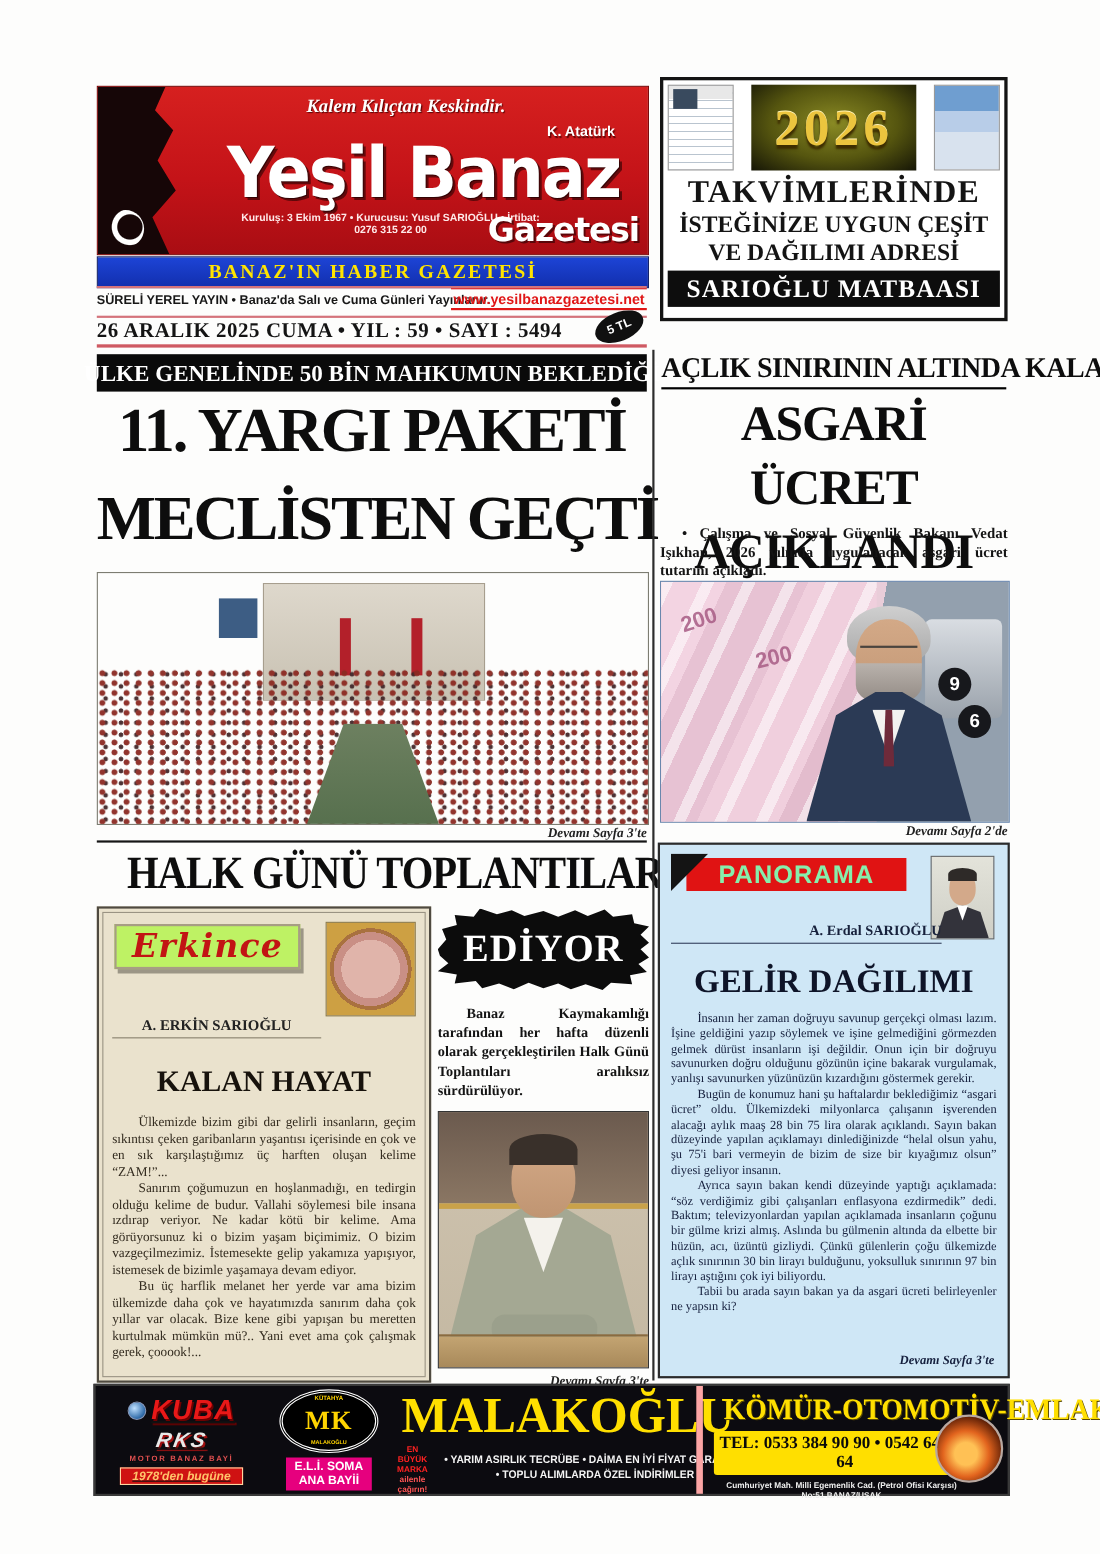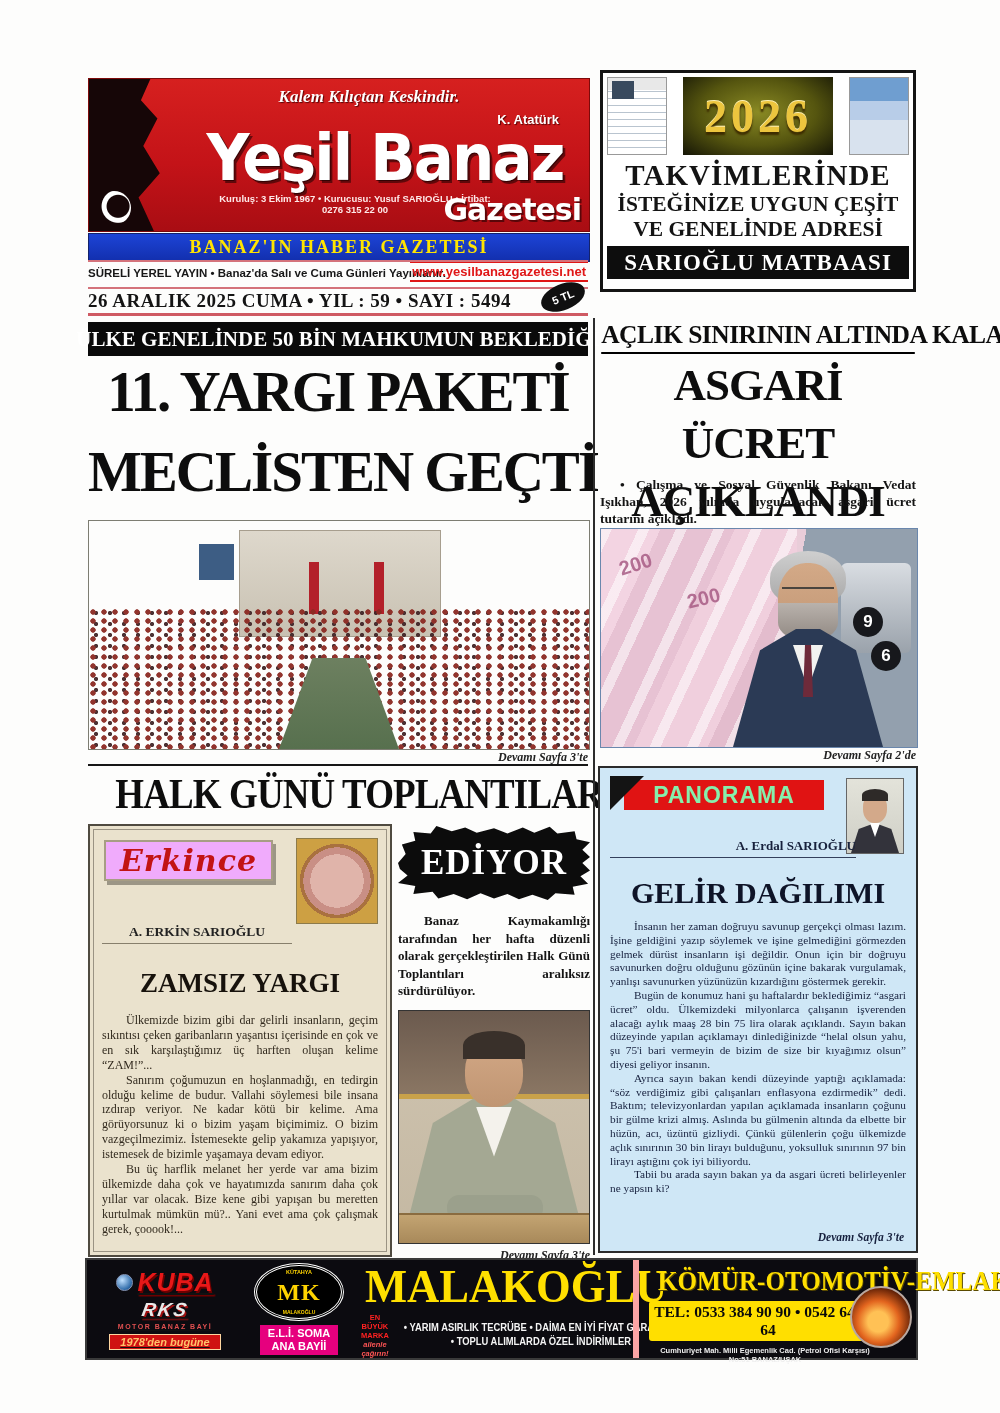--- a/index.html
+++ b/index.html
@@ -153,21 +153,21 @@
           background:#39302a;}
   .desk{position:absolute;left:0;bottom:0;width:100%;height:28px;background:linear-gradient(#c3a472,#a8895a);
         border-top:2px solid #8a6c40;}
   .arms{position:absolute;left:48px;bottom:22px;width:96px;height:26px;border-radius:12px;background:#9ba08c;}
   .cap3{margin-top:4px;}
 
   
   .erk{left:88px;top:824px;width:304px;height:433px;background:#eae2cd;border:2px solid #4f4a40;
        outline:1px solid #9a9383;outline-offset:-6px;box-sizing:border-box;padding:12px 12px 6px;overflow:hidden;}
   .erk-head{position:relative;height:86px;}
-  .erk-logo{position:absolute;left:2px;top:2px;background:#f0abfc;border:2px solid #a79d84;
+  .erk-logo{position:absolute;left:2px;top:2px;background:#bef264;border:2px solid #a79d84;
             box-shadow:3px 4px 0 #9c9686;padding:1px 14px;color:#c21414;
             font:bold italic 30px "DejaVu Serif",serif;letter-spacing:1px;}
   .orn{position:absolute;right:0;top:0;width:80px;height:84px;border:1px solid #8d7b4a;
        background:radial-gradient(circle at 50% 50%,#e0b4aa 0 46%,#c98f85 46% 58%,#a9713f 58% 64%,#cda043 64%);}
   .erk-author{margin-right:86px;text-align:center;font:bold 13.5px "Liberation Serif",serif;color:#222;
               border-bottom:1px solid #877f6c;padding-bottom:3px;}
   .erk-title{margin-top:22px;text-align:center;font:bold 27px "Liberation Serif",serif;
              line-height:35px;color:#17120c;}
   .erk-body{margin-top:12px;font:12px/14.9px "Liberation Serif",serif;color:#322a1e;text-align:justify;}
   .erk-body p{margin:0;text-indent:24px;}
@@ -219,21 +219,21 @@
           font:bold 5.5px "Liberation Sans",sans-serif;}
   .mk-bot{position:absolute;bottom:3px;left:0;width:100%;text-align:center;color:#ffd400;
           font:bold 5px "Liberation Sans",sans-serif;}
   .mk-magenta{background:#e6007e;color:#fff;text-align:center;font:bold 11px "Liberation Sans",sans-serif;
               line-height:13px;padding:2px 8px;}
   .ad-malak{flex:1;display:flex;flex-direction:column;justify-content:center;padding:2px 6px;min-width:0;}
   .malak-name{text-align:center;color:#ffdf00;font:bold 46px "Liberation Serif",serif;
               letter-spacing:0;line-height:52px;white-space:nowrap;transform:scaleX(.97);}
   .malak-row{display:flex;align-items:center;gap:6px;}
   .malak-red{width:96px;text-align:center;color:#ff2222;font:bold 7.5px "Liberation Sans",sans-serif;line-height:9px;}
-  .malak-red .l2{color:#ff5555;font-style:italic;}
+  .malak-red .l2{color:#ff5555;}
   .malak-bullets{flex:1;color:#f4f4f4;font:bold 10px "Liberation Sans",sans-serif;line-height:14px;
                  text-align:center;transform:scaleX(.94);transform-origin:center;white-space:nowrap;}
   .ad-komur{width:283px;border-left:6px solid #fca5a5;position:relative;padding:6px 10px;box-sizing:border-box;}
   .komur-title{text-align:center;color:#ffdf00;font:bold 27px "Liberation Serif",serif;white-space:nowrap;
                transform:scaleX(.93);transform-origin:center;text-shadow:1px 1px 0 #5a4a00;}
   .telbar{margin-top:4px;background:#ffdf00;border-radius:3px;color:#0a0a0a;text-align:center;
           font:bold 15.5px "Liberation Serif",serif;padding:2px 0;width:238px;}
   .addr{margin-top:5px;width:232px;color:#efefef;font:bold 7.5px "Liberation Sans",sans-serif;text-align:center;}
   .fire{position:absolute;right:4px;top:26px;width:58px;height:58px;border-radius:50%;border:2px solid #b9a8a0;
         background:radial-gradient(circle at 45% 58%,#ffc155 0 22%,#e2641e 45%,#5a1d05 75%,#170601 100%);}
@@ -270,21 +270,21 @@
 <div class="abs matbaa ni">
   <div class="m-img">
     <div class="cal-l"></div>
     <div class="gold">
       <span>2026</span>
     </div>
     <div class="cal-r"></div>
   </div>
   <div class="m1">TAKVİMLERİNDE</div>
   <div class="m2">İSTEĞİNİZE UYGUN ÇEŞİT</div>
-  <div class="m2">VE GENELİNDE ADRESİ</div>
+  <div class="m2">VE DAĞILIMI ADRESİ</div>
   <div class="mname">
     <span>SARIOĞLU MATBAASI</span>
   </div>
 </div>
 
 <div class="abs kicker">
   <span>ÜLKE GENELİNDE 50 BİN MAHKUMUN BEKLEDİĞİ</span>
 </div>
 <div class="abs headline">
   <div>11. YARGI PAKETİ</div>
@@ -332,21 +332,21 @@
 </div>
 <div class="abs cap cap2">Devamı Sayfa 2'de</div>
 
 <div class="abs erk ni">
   <div class="erk-head">
     <span class="erk-logo">Erkince</span>
     <div class="orn"></div>
   </div>
   <div class="erk-author">A. ERKİN SARIOĞLU</div>
   <div class="erk-title">
-    <div>ZAMSIZ YARGI</div>
+    <div>KALAN HAYAT</div>
   </div>
   <div class="erk-body">
     <p>Ülkemizde bizim gibi dar gelirli insanların, geçim sıkıntısı çeken garibanların yaşantısı içerisinde en çok ve en sık karşılaştığımız üç harften oluşan kelime “ZAM!”...</p>
     <p>Sanırım çoğumuzun en hoşlanmadığı, en tedirgin olduğu kelime de budur. Vallahi söylemesi bile insana ızdırap veriyor. Ne kadar kötü bir kelime. Ama görüyorsunuz ki o bizim yaşam biçimimiz. O bizim vazgeçilmezimiz. İstemesekte gelip yakamıza yapışıyor, istemesek de bizimle yaşamaya devam ediyor.</p>
     <p>Bu üç harflik melanet her yerde var ama bizim ülkemizde daha çok ve hayatımızda sanırım daha çok yıllar var olacak. Bize kene gibi yapışan bu meretten kurtulmak mümkün mü?.. Yani evet ama çok çalışmak gerek, çooook!...</p>
 
   </div>
 
 </div>
 

